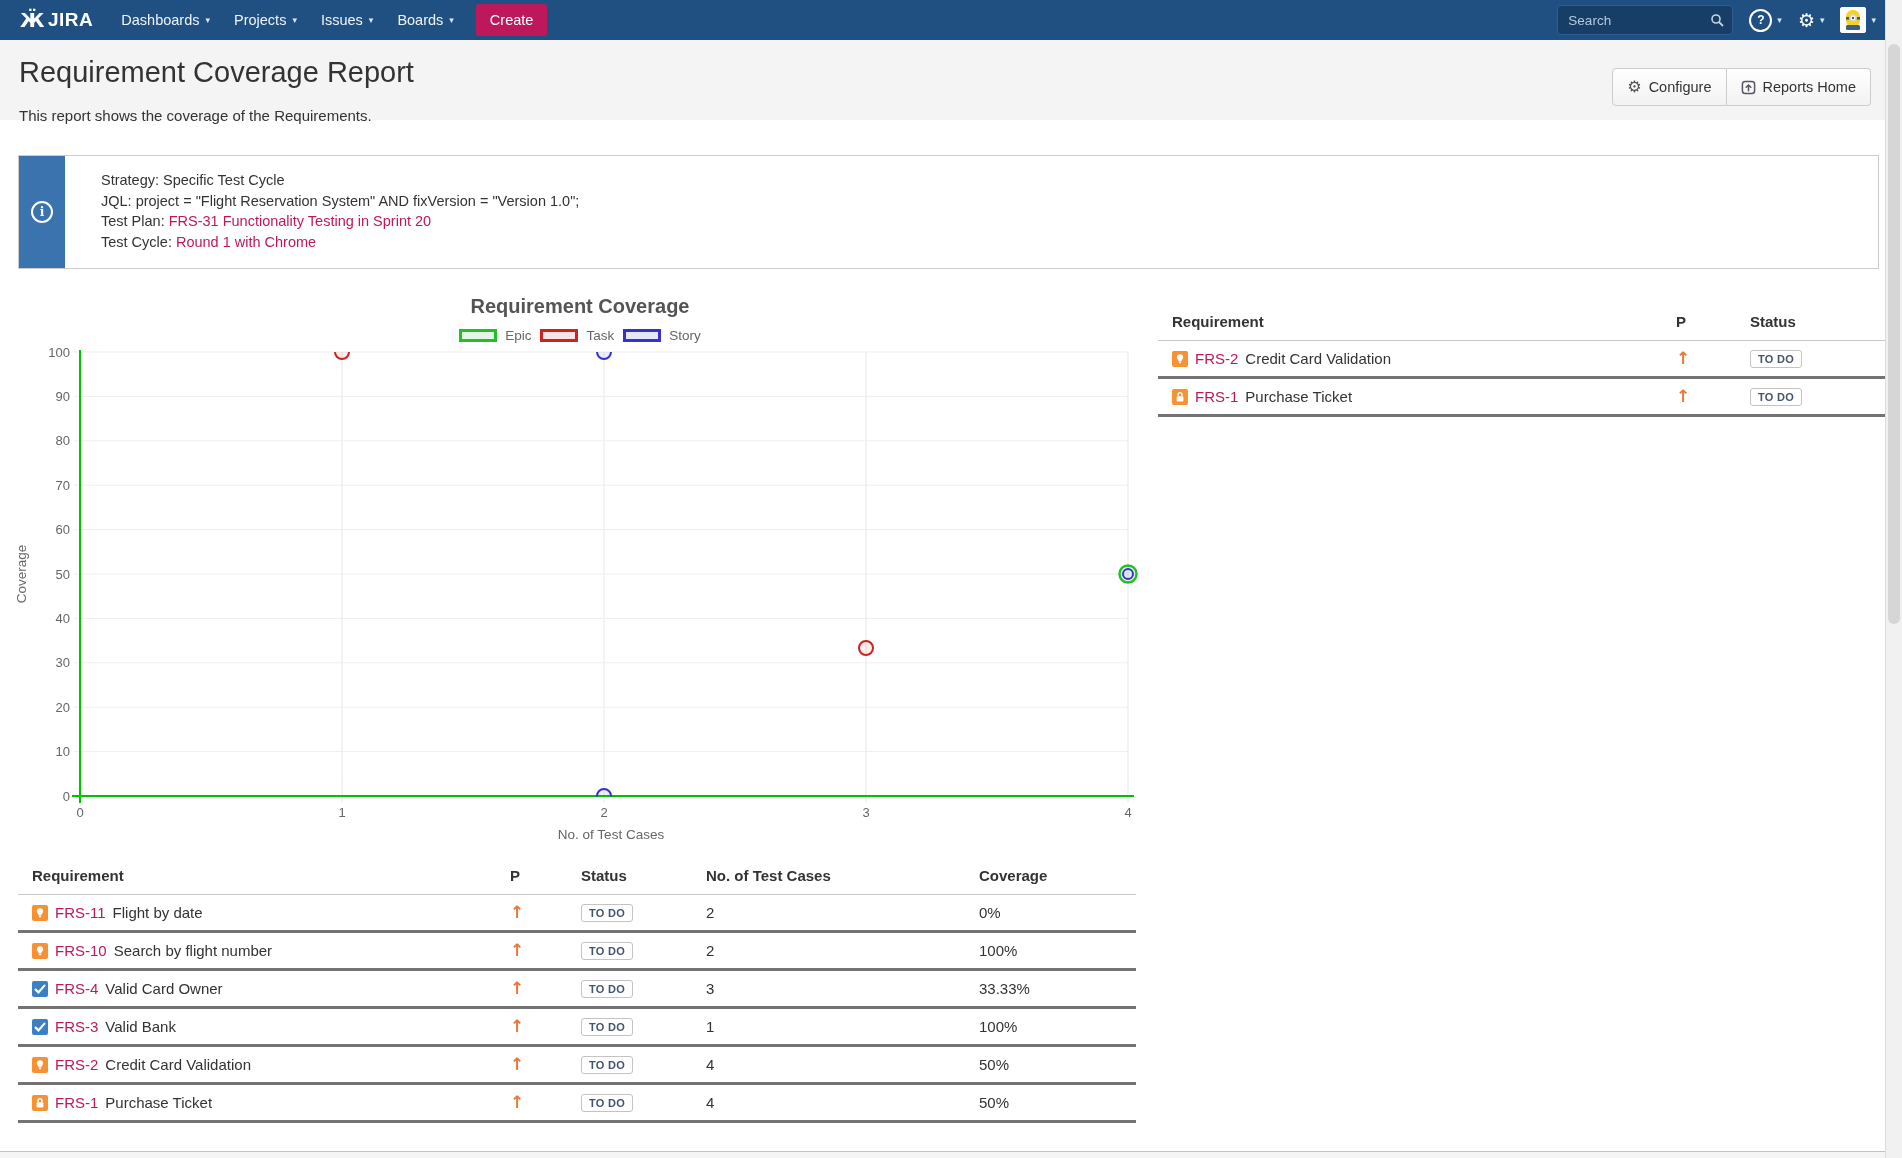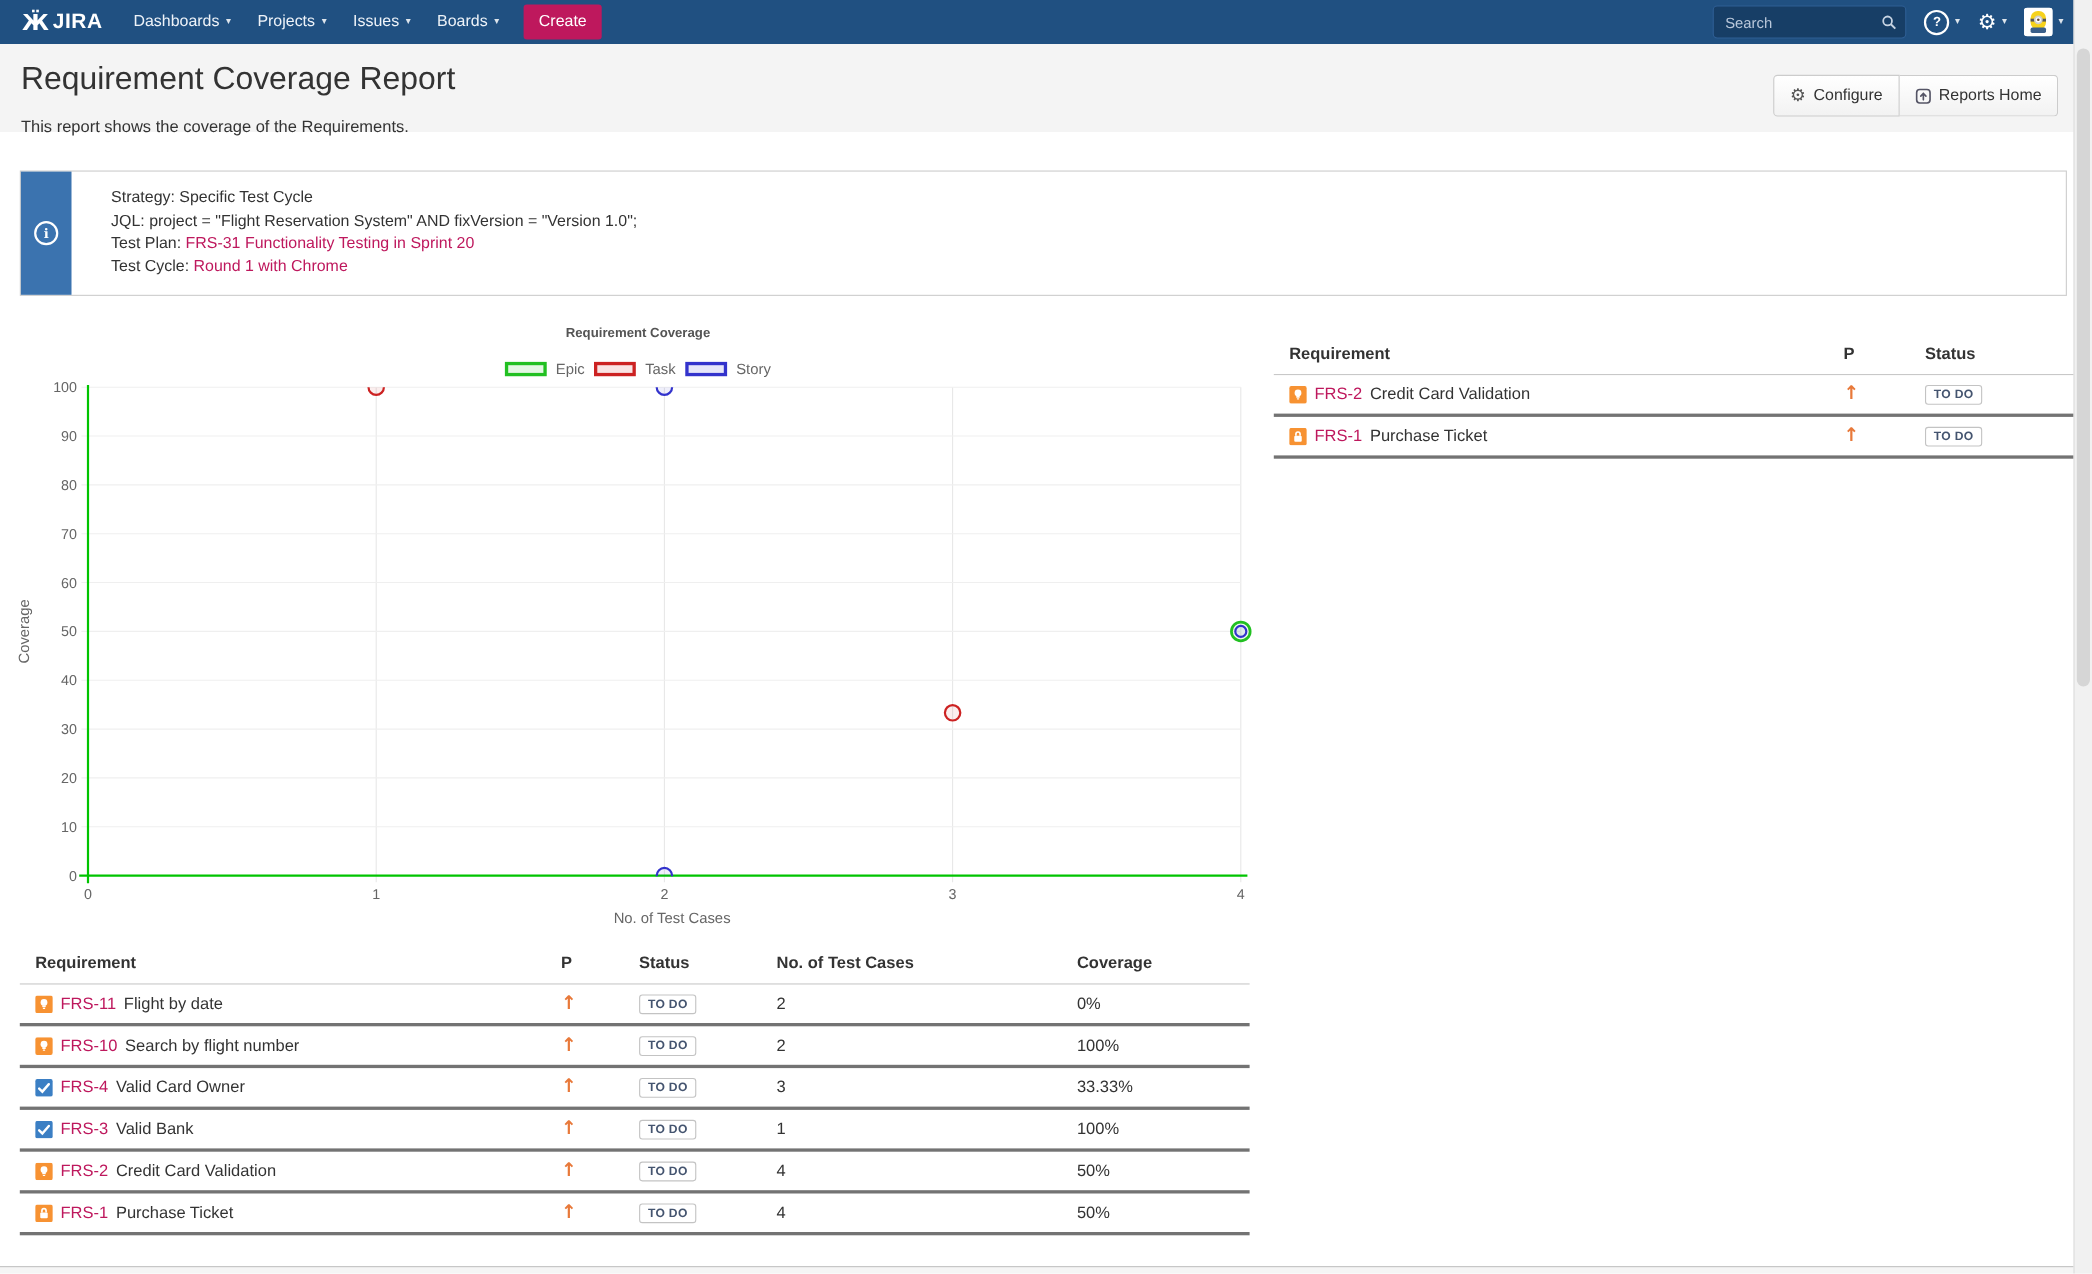--- a/index.html
+++ b/index.html
@@ -49,21 +49,21 @@
   .info-stripe{width:46px;background:#3b73af;display:flex;align-items:center;justify-content:center;flex:none;}
   .info-icon{width:18px;height:18px;border:2px solid #fff;border-radius:50%;color:#fff;display:flex;
              align-items:center;justify-content:center;font-size:12px;font-weight:bold;
              font-family:"DejaVu Serif",serif;}
   .info-content{padding:14px 0 0 36px;font-size:14.5px;line-height:20.5px;color:#333;}
   .info-line span + span, .info-line a{margin-left:4px;}
 
   
   .chart-wrap{position:absolute;left:0;top:295px;width:1160px;height:560px;}
   .chart-title{position:absolute;top:0;left:0;width:1160px;text-align:center;font-weight:bold;
-               font-size:12px;color:#545454;}
+               font-size:20px;color:#545454;}
   .chart-legend{position:absolute;top:33px;left:0;width:1160px;display:flex;justify-content:center;
                 gap:9px;align-items:center;}
   .legend-item{display:flex;align-items:center;gap:8px;font-size:13.5px;color:#666;}
   .legend-swatch{width:32px;height:7px;border:3px solid;display:inline-block;}
   #chart-svg{position:absolute;top:50px;left:0;font-family:"Liberation Sans",sans-serif;}
 
   
   .panel-bar{height:30px;background:#f5f5f5;border:1px solid #ddd;display:flex;align-items:center;
              padding-left:13px;color:#4c4c4c;font-size:14.5px;box-sizing:border-box;}
   .right-panel{position:absolute;left:1158px;top:303px;width:728px;font-size:15px;}

